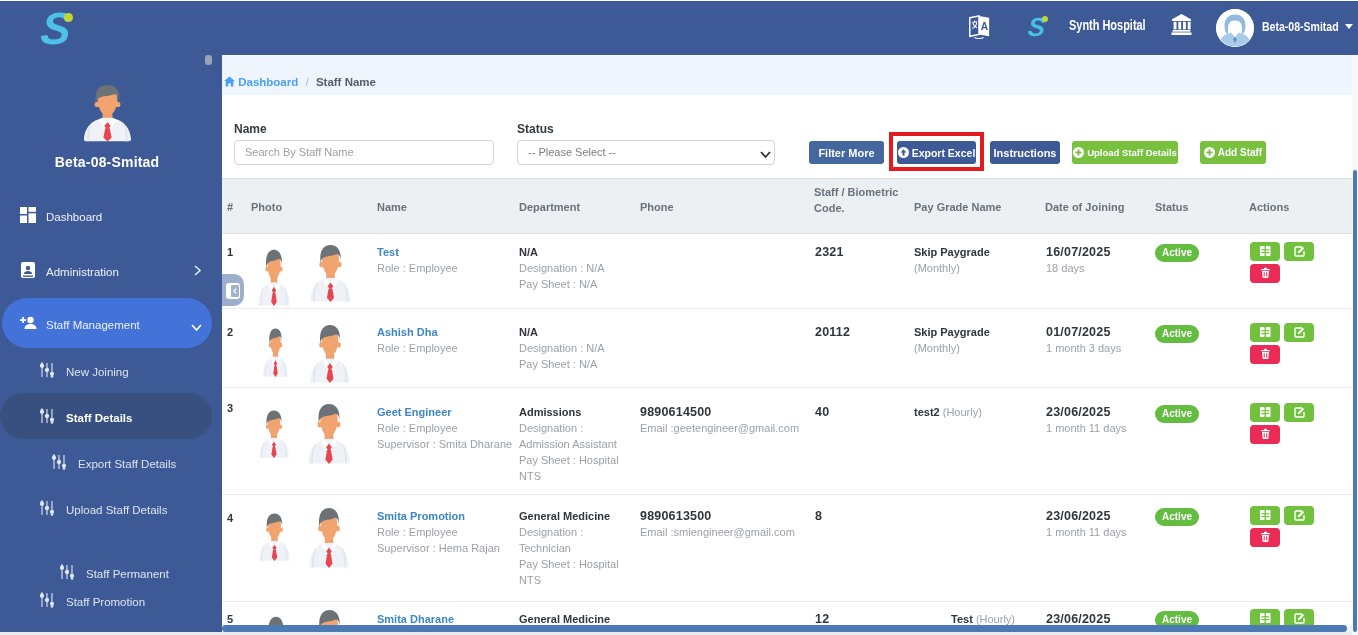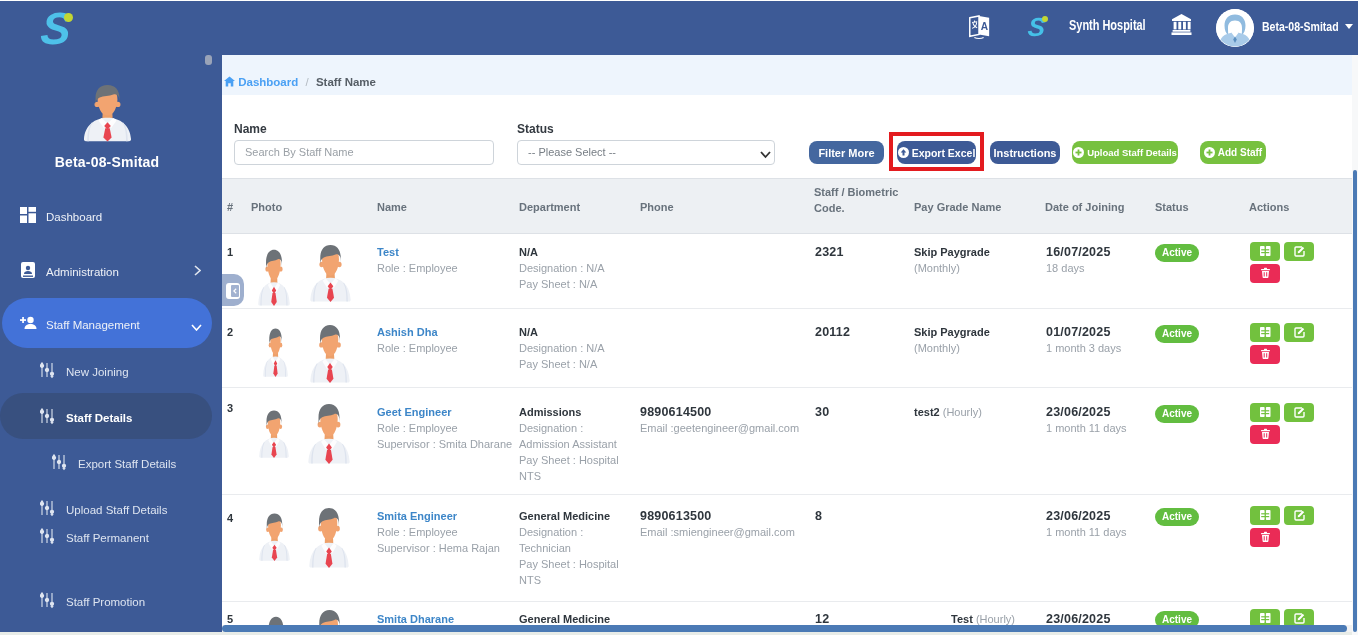--- a/index.html
+++ b/index.html
@@ -14,21 +14,21 @@
 .dark{color:#2f363d;font-weight:bold;}
 .gray{color:#9aa1a9;}
 .link{color:#3d86c8;font-weight:bold;}
 .cell{position:absolute;font-size:11px;line-height:16px;white-space:nowrap;}
 .num{font-size:12.5px;letter-spacing:.2px;}
 .pill{position:absolute;width:44px;height:18px;background:#62bd40;border-radius:10px;
   color:#fff;font-size:10px;font-weight:bold;text-align:center;line-height:18px;}
 .abtn{position:absolute;width:30px;height:19px;border-radius:4px;background:#72c13e;
   color:#fff;text-align:center;font-size:10px;line-height:19px;}
 .abtn.red{background:#ea2b56;}
-.btn{position:absolute;height:23px;border-radius:8px;color:#fff;font-size:11px;
+.btn{position:absolute;height:23px;border-radius:3px;color:#fff;font-size:11px;
   font-weight:bold;white-space:nowrap;display:flex;align-items:center;justify-content:center;gap:3px;}
 .blue1{background:#44679f;}
 .blue2{background:#3d5a96;}
 .green{background:#77c13f;}
 .mitem{position:absolute;left:0;width:222px;height:24px;color:#eef1f7;font-size:11.5px;white-space:nowrap;}
 .mitem .txt{position:absolute;left:46px;top:4px;}
 .sub .txt{left:66px;color:#dde4f0;}
 .micon{position:absolute;left:20px;top:0px;}
 .sub .micon{left:40px;}
 .rowline{position:absolute;left:222px;width:1130px;height:1px;background:#e9ebee;}
@@ -174,21 +174,21 @@
         <use href="#sliders"></use>
       </svg></div>
   <div class="txt">Export Staff Details</div>
 </div>
 <div class="mitem sub" style="top:500px;">
   <div class="micon"><svg width="15" height="17" viewBox="0 0 15 17">
         <use href="#sliders"></use>
       </svg></div>
   <div class="txt">Upload Staff Details</div>
 </div>
-<div class="mitem sub" style="top:528px;">
+<div class="mitem sub" style="top:564px;margin-left:20px;">
   <div class="micon"><svg width="15" height="17" viewBox="0 0 15 17">
         <use href="#sliders"></use>
       </svg></div>
   <div class="txt">Staff Permanent</div>
 </div>
 <div class="mitem sub" style="top:592px;">
   <div class="micon"><svg width="15" height="17" viewBox="0 0 15 17">
         <use href="#sliders"></use>
       </svg></div>
   <div class="txt">Staff Promotion</div>
@@ -327,42 +327,42 @@
 <div class="cell dark" style="left:227px;top:400px;">3</div>
 <div class="abs" style="left:259px;top:408px;"><svg width="30" height="50" viewBox="7 1 58 72" preserveAspectRatio="none">
       <use href="#av"></use>
     </svg></div>
 <div class="abs" style="left:308px;top:401px;"><svg width="42" height="63" viewBox="7 1 58 72" preserveAspectRatio="none">
       <use href="#av"></use>
     </svg></div>
 <div class="cell" style="left:377px;top:404px;"><span class="link">Geet Engineer</span><br><span class="gray">Role : Employee<br>Supervisor : Smita Dharane</span></div>
 <div class="cell" style="left:519px;top:404px;"><span class="dark">Admissions</span><br><span class="gray">Designation :<br>Admission Assistant<br>Pay Sheet : Hospital<br>NTS</span></div>
 <div class="cell" style="left:640px;top:404px;"><span class="dark num">9890614500</span><br><span class="gray">Email :geetengineer@gmail.com</span></div>
-<div class="cell dark num" style="left:815px;top:404px;">30</div>
+<div class="cell dark num" style="left:815px;top:404px;">40</div>
 <div class="cell" style="left:914px;top:404px;"><span class="dark">test2</span> <span class="gray">(Hourly)</span></div>
 <div class="cell" style="left:1046px;top:404px;"><span class="dark num">23/06/2025</span><br><span class="gray">1 month 11 days</span></div>
 <div class="pill" style="left:1155px;top:405px;">Active</div>
 <div class="abtn" style="left:1250px;top:403px;"><svg width="11" height="11" viewBox="0 0 11 11" style="margin-top:4px;">
       <use href="#ic-card"></use>
     </svg></div>
 <div class="abtn" style="left:1284px;top:403px;"><svg width="11" height="11" viewBox="0 0 11 11" style="margin-top:4px;">
       <use href="#ic-edit"></use>
     </svg></div>
 <div class="abtn red" style="left:1250px;top:425px;"><svg width="11" height="12" viewBox="0 0 11 12" style="margin-top:3px;">
       <use href="#ic-trash"></use>
     </svg></div>
 
 <div class="cell dark" style="left:227px;top:510px;">4</div>
 <div class="abs" style="left:259px;top:511px;"><svg width="31" height="50" viewBox="7 1 58 72" preserveAspectRatio="none">
       <use href="#av"></use>
     </svg></div>
 <div class="abs" style="left:309px;top:505px;"><svg width="40" height="63" viewBox="7 1 58 72" preserveAspectRatio="none">
       <use href="#av"></use>
     </svg></div>
-<div class="cell" style="left:377px;top:508px;"><span class="link">Smita Engineer</span><br><span class="gray">Role : Employee<br>Supervisor : Hema Rajan</span></div>
+<div class="cell" style="left:377px;top:508px;"><span class="link">Smita Promotion</span><br><span class="gray">Role : Employee<br>Supervisor : Hema Rajan</span></div>
 <div class="cell" style="left:519px;top:508px;"><span class="dark">General Medicine</span><br><span class="gray">Designation :<br>Technician<br>Pay Sheet : Hospital<br>NTS</span></div>
 <div class="cell" style="left:640px;top:508px;"><span class="dark num">9890613500</span><br><span class="gray">Email :smiengineer@gmail.com</span></div>
 <div class="cell dark num" style="left:815px;top:508px;">8</div>
 <div class="cell" style="left:1046px;top:508px;"><span class="dark num">23/06/2025</span><br><span class="gray">1 month 11 days</span></div>
 <div class="pill" style="left:1155px;top:508px;">Active</div>
 <div class="abtn" style="left:1250px;top:506px;"><svg width="11" height="11" viewBox="0 0 11 11" style="margin-top:4px;">
       <use href="#ic-card"></use>
     </svg></div>
 <div class="abtn" style="left:1284px;top:506px;"><svg width="11" height="11" viewBox="0 0 11 11" style="margin-top:4px;">
       <use href="#ic-edit"></use>

